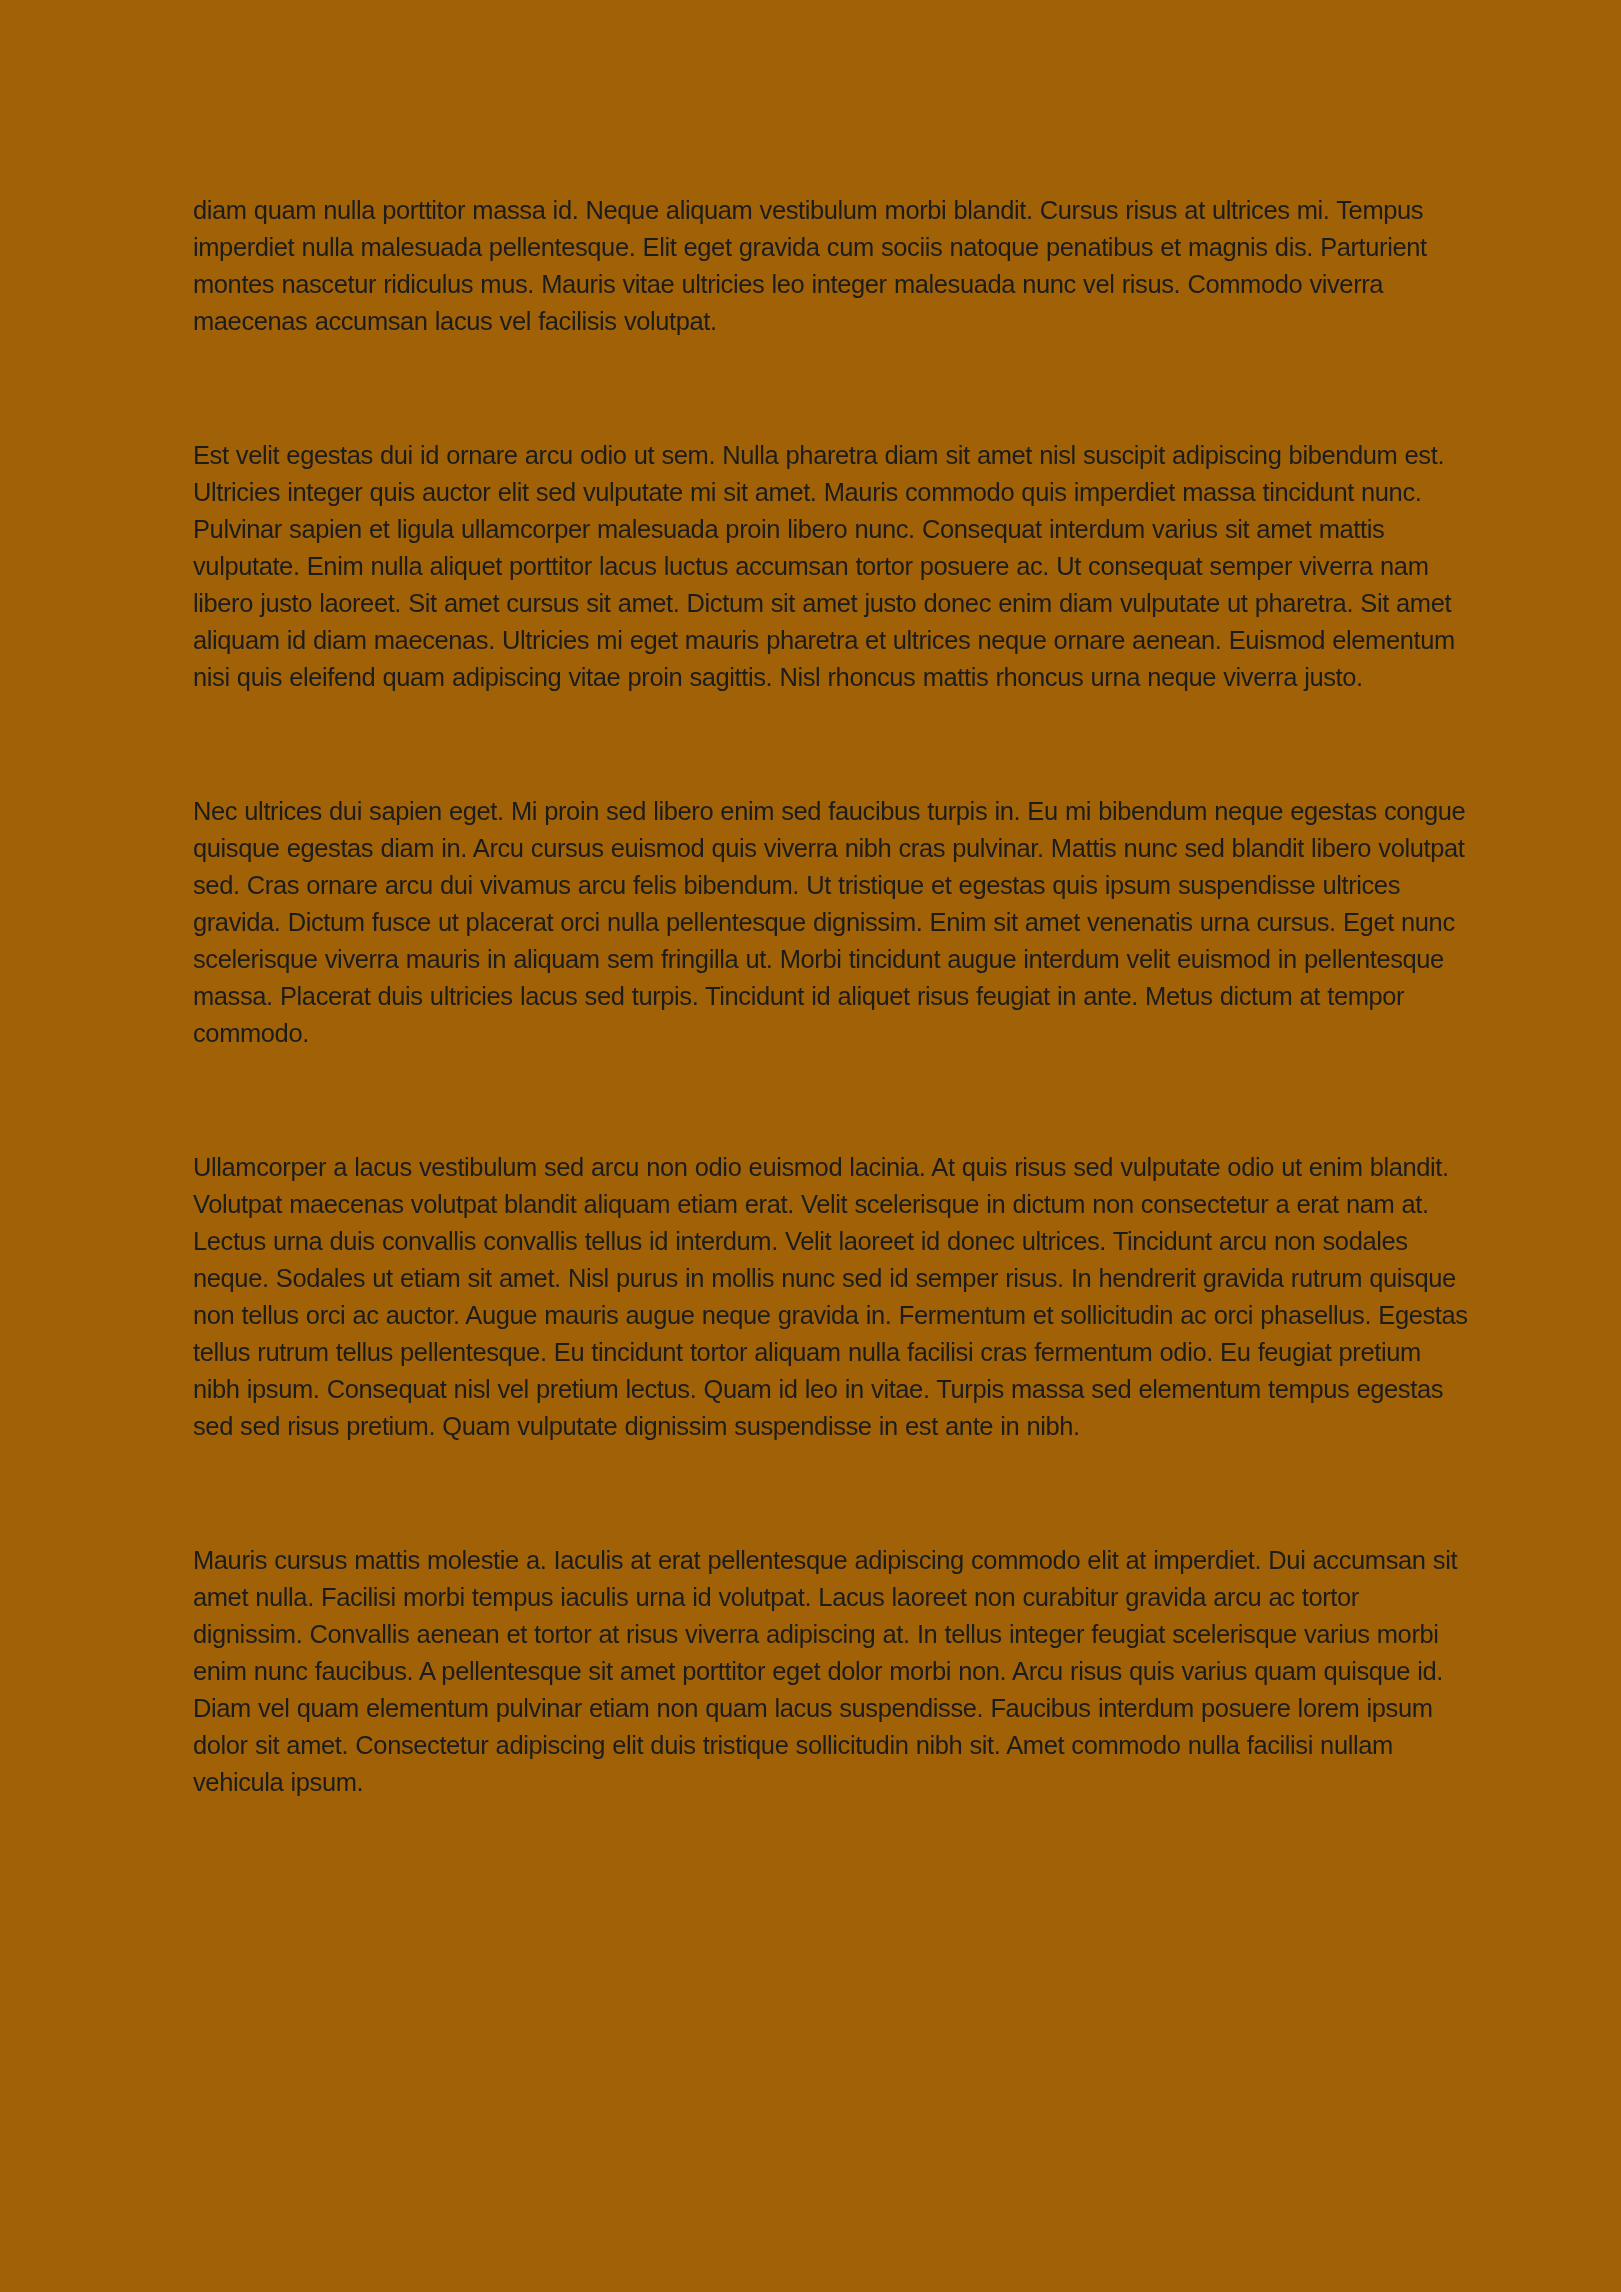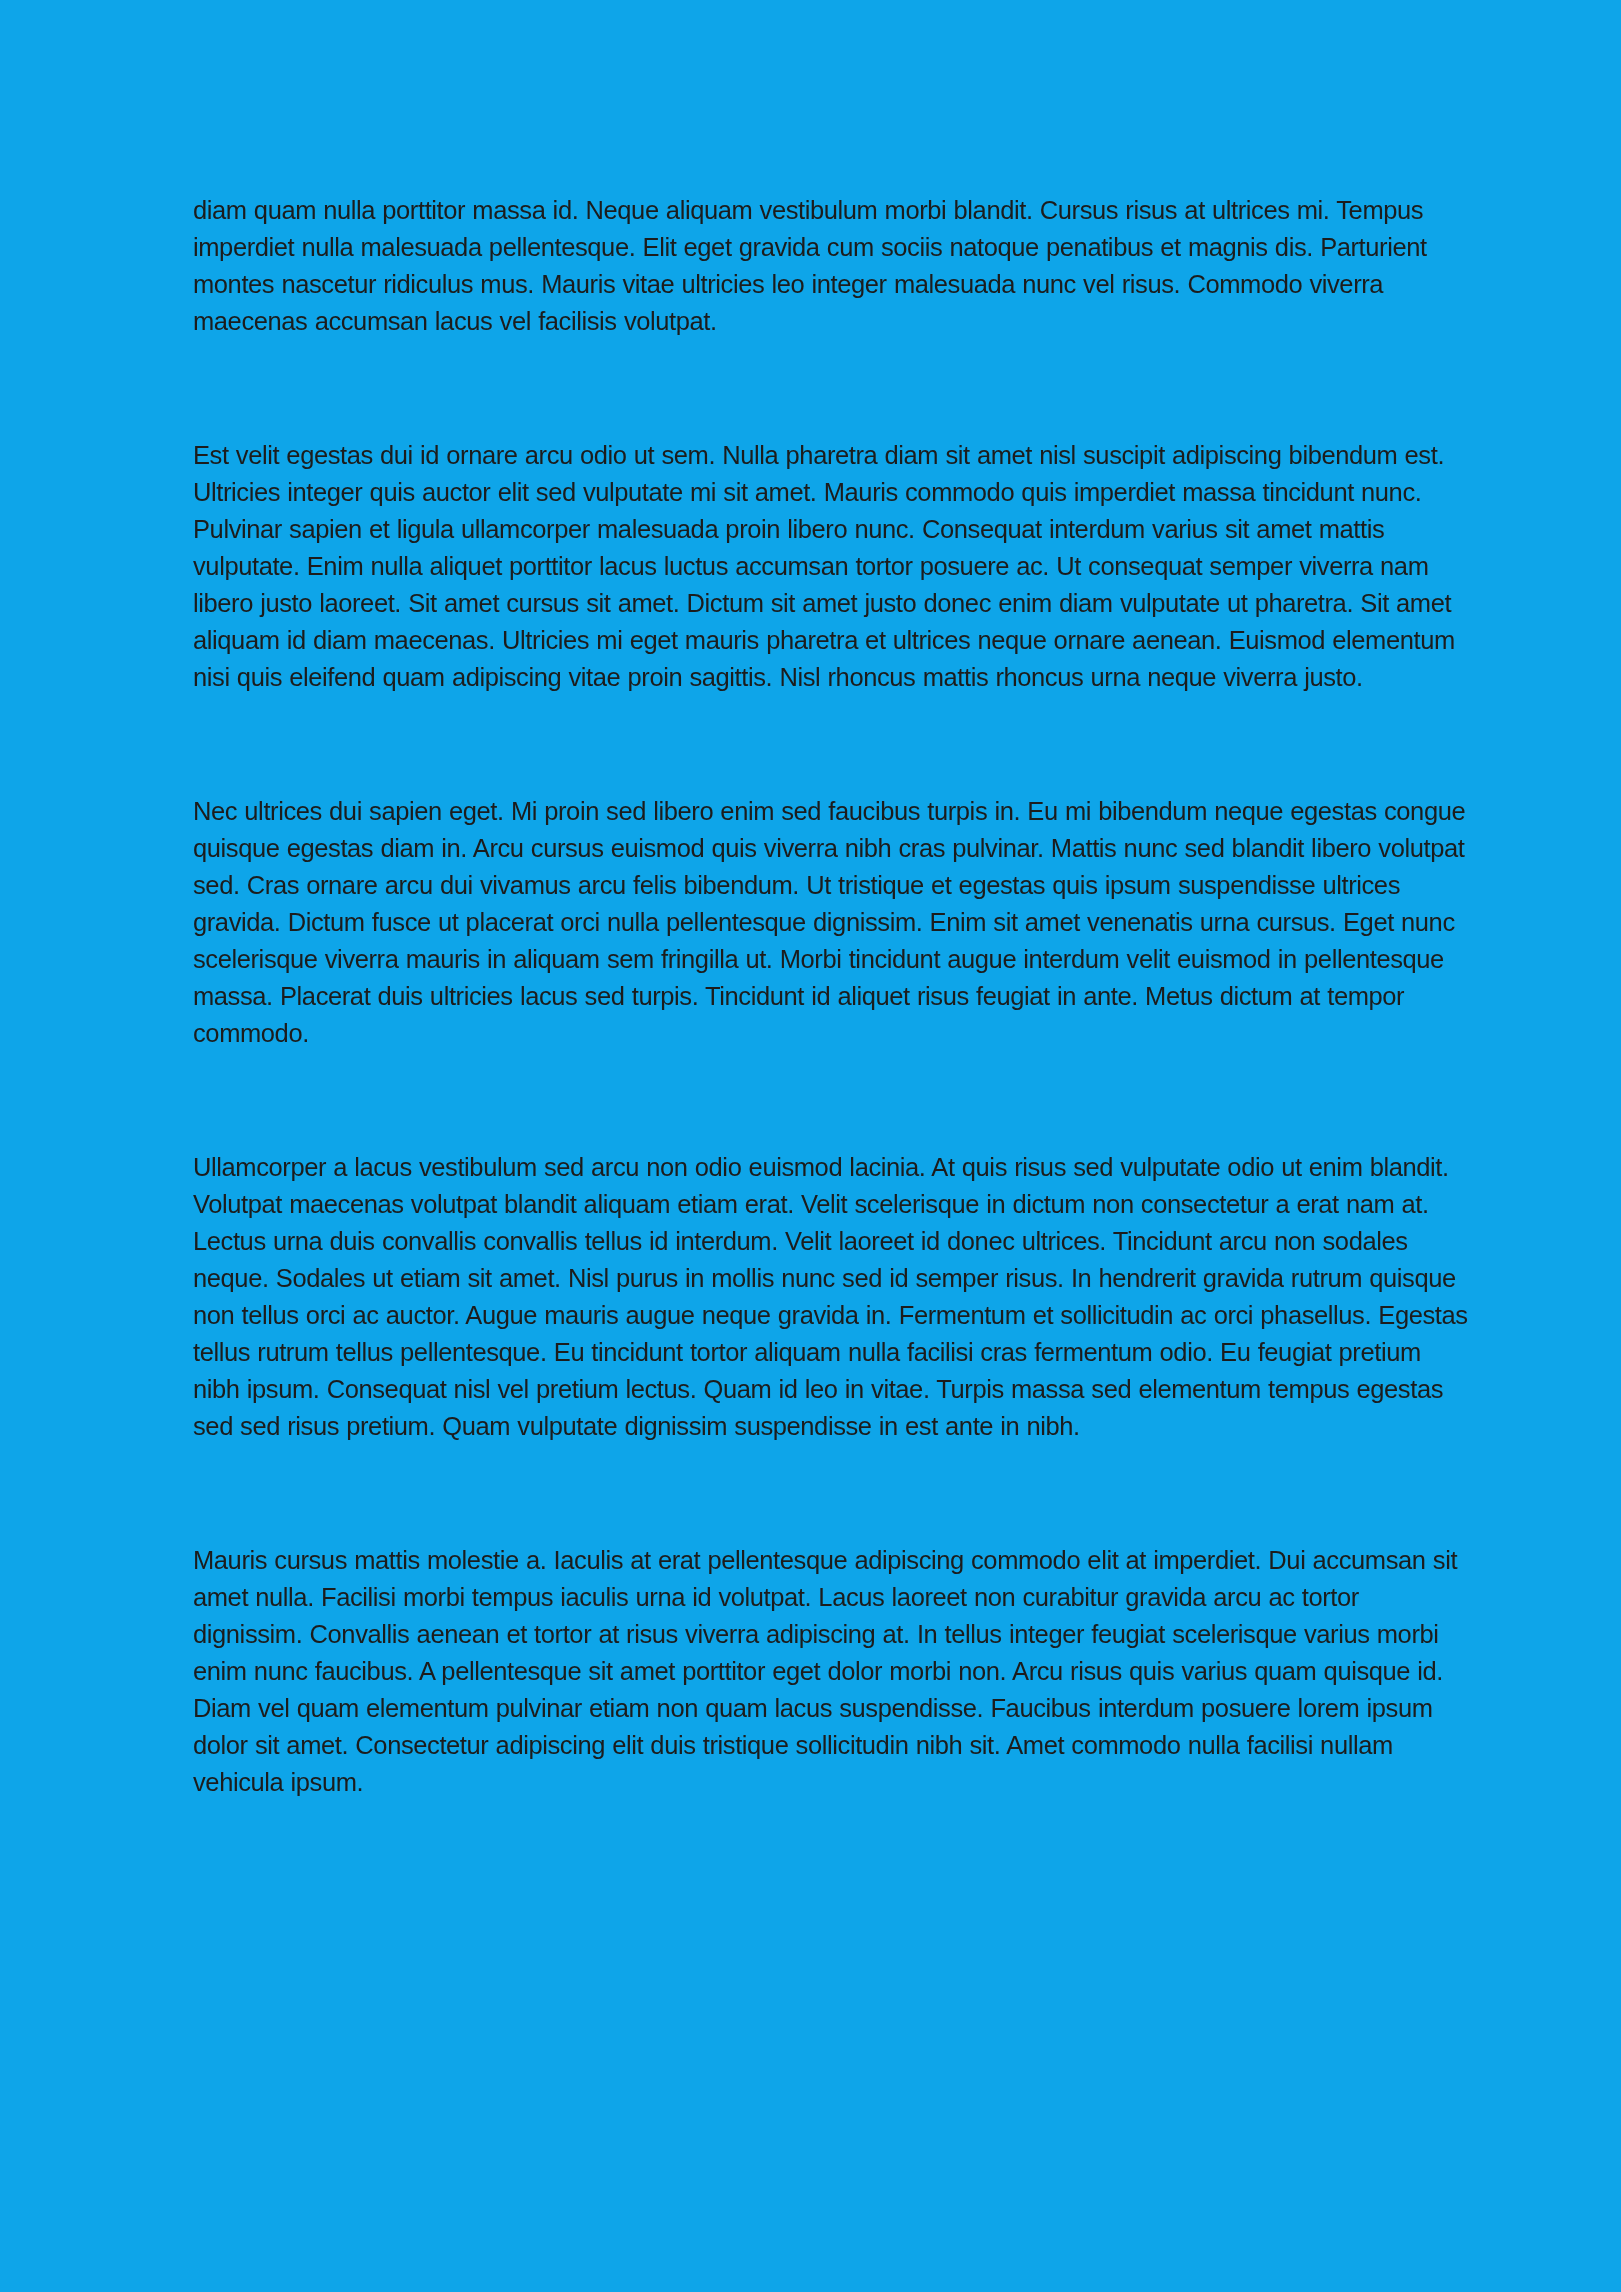--- a/index.html
+++ b/index.html
@@ -4,21 +4,21 @@
 <style>
   * { margin: 0; padding: 0; box-sizing: border-box; }
   html, body {
     background: #ffffff;
     font-family: "Liberation Sans", sans-serif;
   }
   .page {
     position: relative;
     width: 1621px;
     height: 2293px;
-    background: #0ea5e9;
+    background: #a16207;
     overflow: hidden;
   }
   .content {
     position: absolute;
     left: 193px;
     top: 192px;
     width: 1276px;
   }
   .content p {
     font-size: 25.5px;

